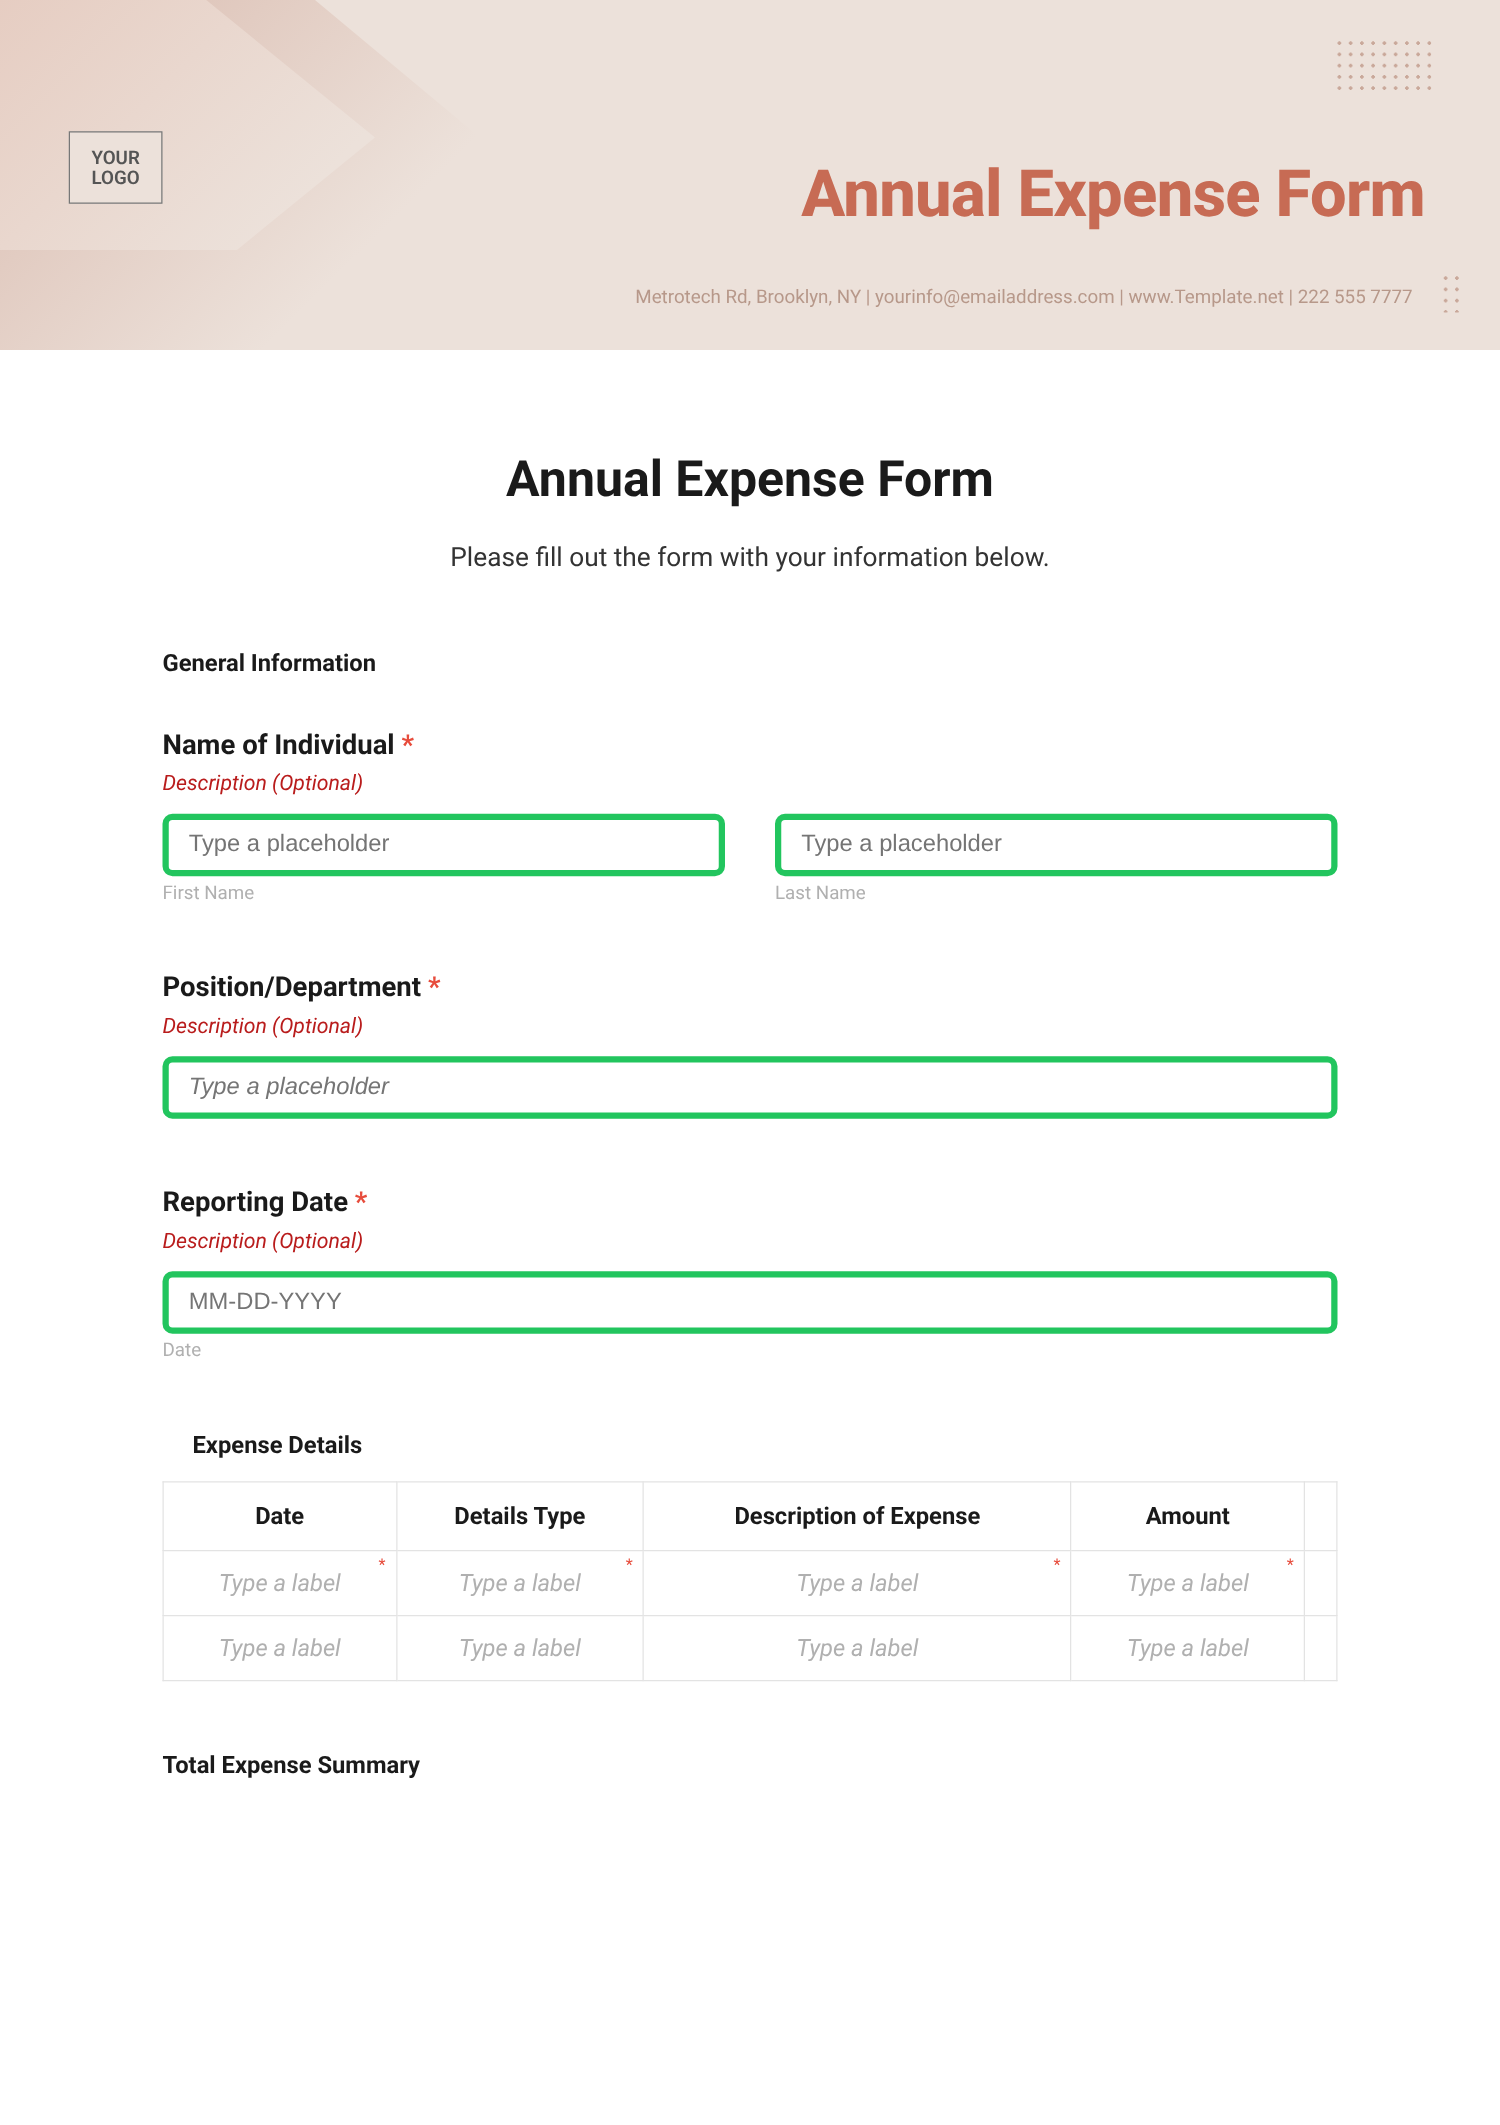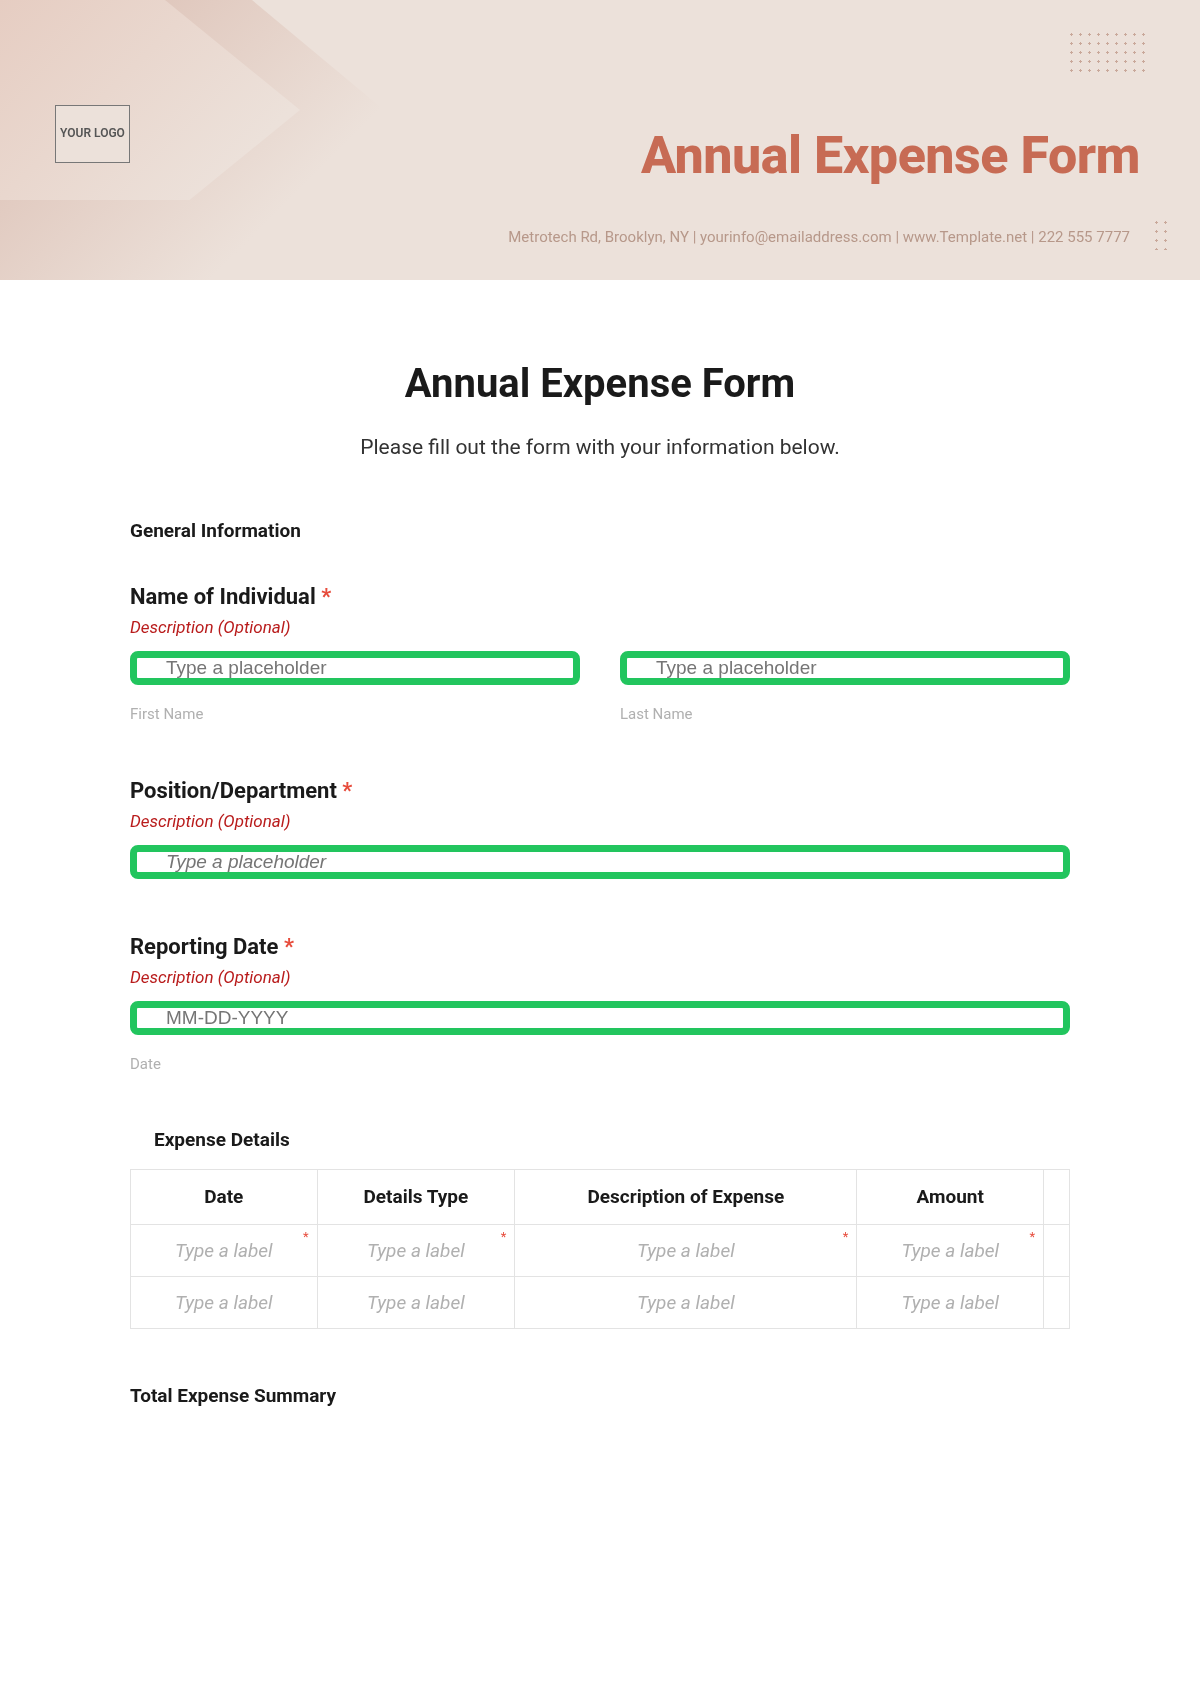--- a/index.html
+++ b/index.html
@@ -35,21 +35,21 @@
     width:300px;height:200px;
     background: linear-gradient(135deg, #e6cdc2 0%, #ece1da 80%);
     clip-path: polygon(0 0, 55% 0, 100% 55%, 55% 110%, 0 110%);
   }
   .logo-box {
     position:absolute;
     left:55px; top:105px;
     width:75px;height:58px;
     border:1px solid #777;
     display:flex;align-items:center;justify-content:center;
-    font-size:12px;font-weight:600;color:#555;
+    font-size:15px;font-weight:600;color:#555;
     background:#ece1da;
     text-align:center;line-height:1.1;
     z-index:2;
   }
   .dot-grid {
     position:absolute;
     width:78px;height:42px;
     background-image: radial-gradient(circle,#c9a89a 1.4px, transparent 1.4px);
     background-size:9px 9px;
   }
@@ -102,30 +102,30 @@
   .req { color:#e74c3c; font-weight:700; }
   .field-desc {
     font-size:17px;
     font-style:italic;
     color:#b91c1c;
     margin-bottom:14px;
   }
   .field-sublabel {
     font-size:15px;
     color:#b0b0b0;
-    margin-top:20px;
+    margin-top:4px;
   }
   .row2 { display:flex; gap:40px; }
   .row2 > div { flex:1; }
   .text-input {
     width:100%;
-    height:34px;
-    border:7px solid #22c55e;
+    height:50px;
+    border:5px solid #22c55e;
     border-radius:8px;
-    padding:0 29px;
+    padding:0 16px;
     font-size:19px;
     color:#333;
     background:#fff;
   }
   .text-input.placeholder-style { color:#333; }
   .text-input.italic-ph { color:#b5b5b5; font-style:italic; }
   
   .exp-table {
     width:100%;
     border-collapse:collapse;

